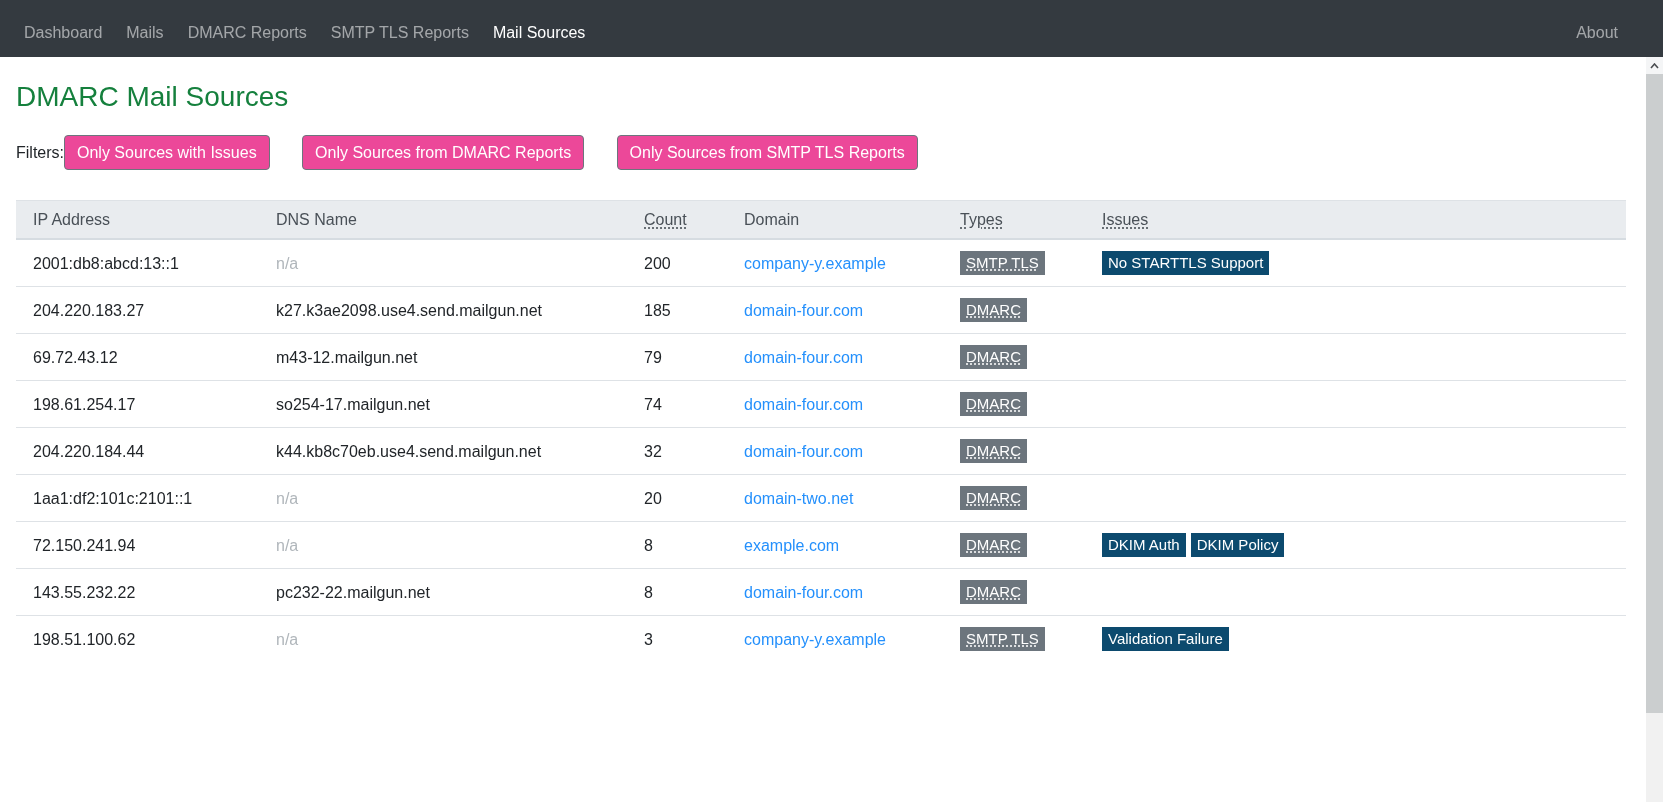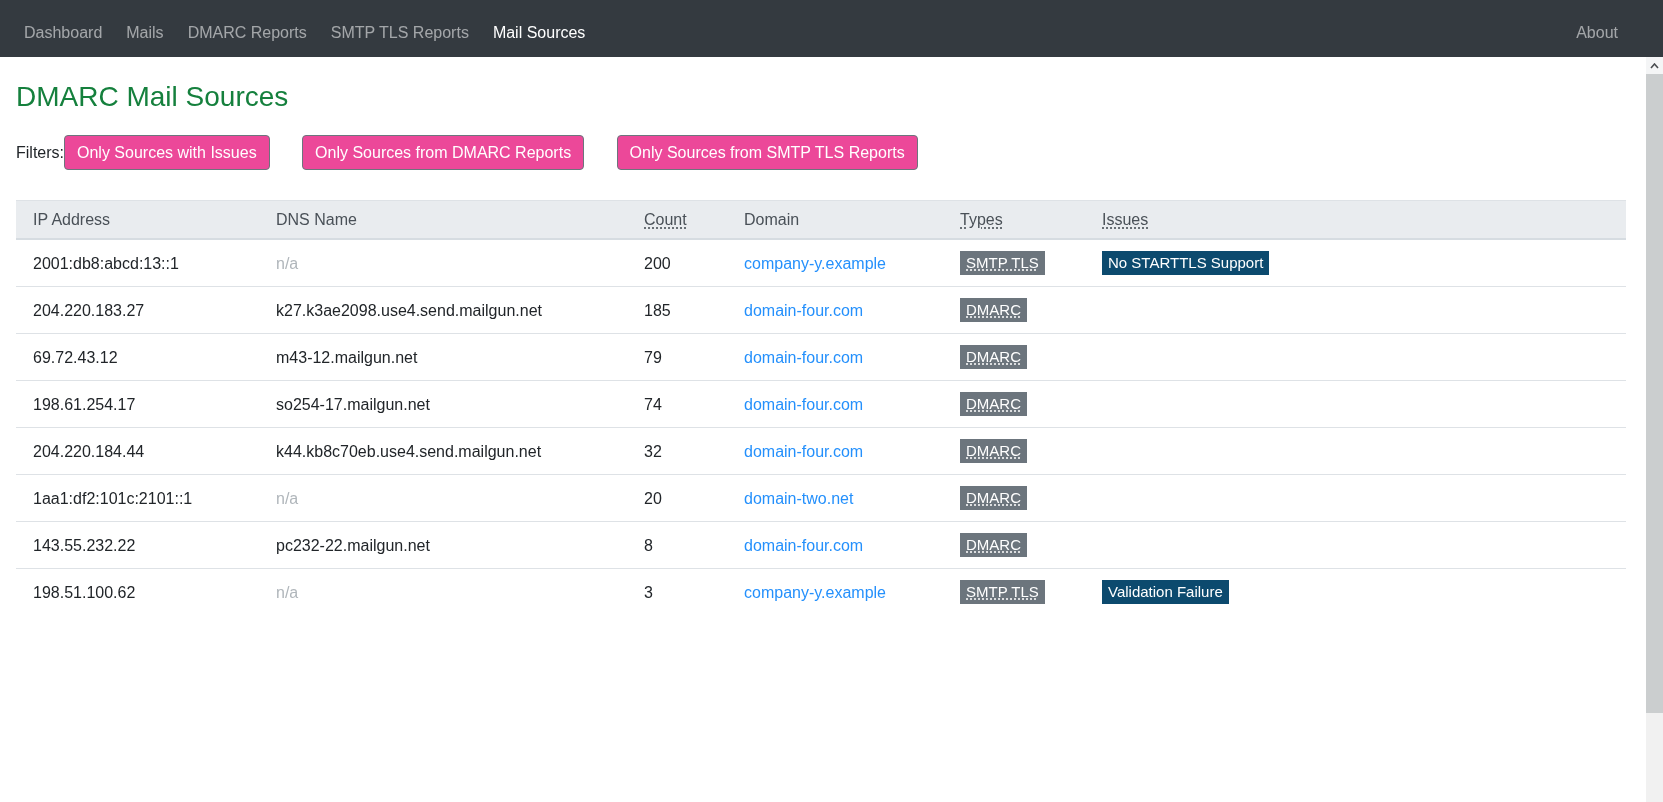--- a/index.html
+++ b/index.html
@@ -245,20 +245,32 @@
             <span class="muted">n/a</span>
           </td>
           <td>20</td>
           <td class="domain">
             <a>domain-two.net</a>
           </td>
           <td><span class="badge badge-type">DMARC</span></td>
           <td></td>
         </tr>
 
+        <tr>
+          <td>72.150.241.94</td>
+          <td>
+            <span class="muted">n/a</span>
+          </td>
+          <td>8</td>
+          <td class="domain">
+            <a>example.com</a>
+          </td>
+          <td><span class="badge badge-type">DMARC</span></td>
+          <td><span class="badge badge-issue">DKIM Auth</span><span class="badge badge-issue">DKIM Policy</span></td>
+        </tr>
 
         <tr>
           <td>143.55.232.22</td>
           <td>
             <span>pc232-22.mailgun.net</span>
           </td>
           <td>8</td>
           <td class="domain">
             <a>domain-four.com</a>
           </td>

